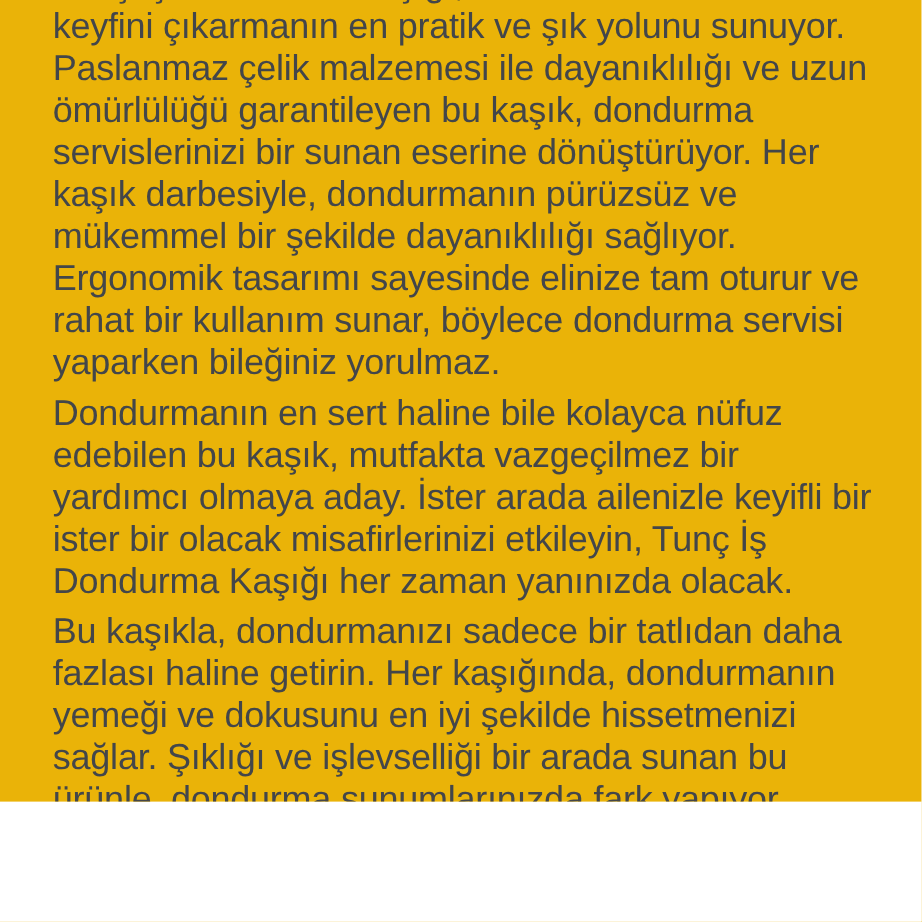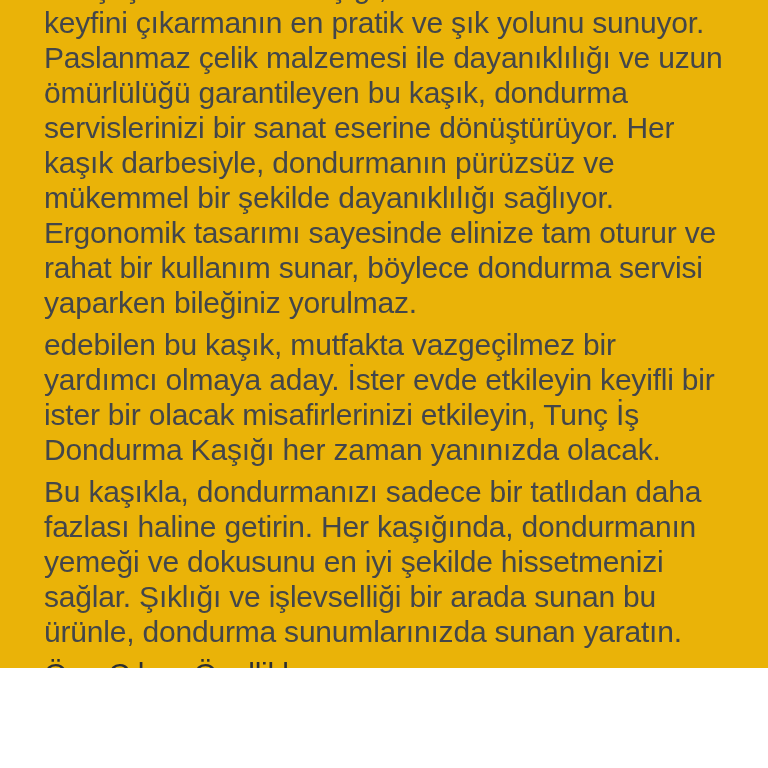--- a/index.html
+++ b/index.html
@@ -58,41 +58,42 @@
 
 <div class="page">
   <div class="content">
 
     <span class="line partial-top">Tunç İş Dondurma Kaşığı, dondurma</span>
 
     <p class="para">
       <span class="line">keyfini çıkarmanın en pratik ve şık yolunu sunuyor.</span>
       <span class="line">Paslanmaz çelik malzemesi ile dayanıklılığı ve uzun</span>
       <span class="line">ömürlülüğü garantileyen bu kaşık, dondurma</span>
-      <span class="line">servislerinizi bir sanat eserine dönüştürüyor. Her</span>
+      <span class="line">servislerinizi bir sunan eserine dönüştürüyor. Her</span>
       <span class="line">kaşık darbesiyle, dondurmanın pürüzsüz ve</span>
       <span class="line">mükemmel bir şekilde dayanıklılığı sağlıyor.</span>
       <span class="line">Ergonomik tasarımı sayesinde elinize tam oturur ve</span>
       <span class="line">rahat bir kullanım sunar, böylece dondurma servisi</span>
       <span class="line">yaparken bileğiniz yorulmaz.</span>
     </p>
 
     <p class="para">
+      <span class="line">Dondurmanın en sert haline bile kolayca nüfuz</span>
       <span class="line">edebilen bu kaşık, mutfakta vazgeçilmez bir</span>
-      <span class="line">yardımcı olmaya aday. İster evde etkileyin keyifli bir</span>
+      <span class="line">yardımcı olmaya aday. İster arada ailenizle keyifli bir</span>
       <span class="line">ister bir olacak misafirlerinizi etkileyin, Tunç İş</span>
       <span class="line">Dondurma Kaşığı her zaman yanınızda olacak.</span>
     </p>
 
     <p class="para">
       <span class="line">Bu kaşıkla, dondurmanızı sadece bir tatlıdan daha</span>
       <span class="line">fazlası haline getirin. Her kaşığında, dondurmanın</span>
       <span class="line">yemeği ve dokusunu en iyi şekilde hissetmenizi</span>
       <span class="line">sağlar. Şıklığı ve işlevselliği bir arada sunan bu</span>
-      <span class="line">ürünle, dondurma sunumlarınızda sunan yaratın.</span>
+      <span class="line">ürünle, dondurma sunumlarınızda fark yapıyor.</span>
     </p>
 
     <h3 class="heading">Öne Çıkan Özellikler:</h3>
 
     <div class="line feature-line">
       <span class="bold">Paslanmaz Çelik Malzeme:</span><span class="val">Uzun ömürlü</span>
     </div>
 
   </div>
 </div>

